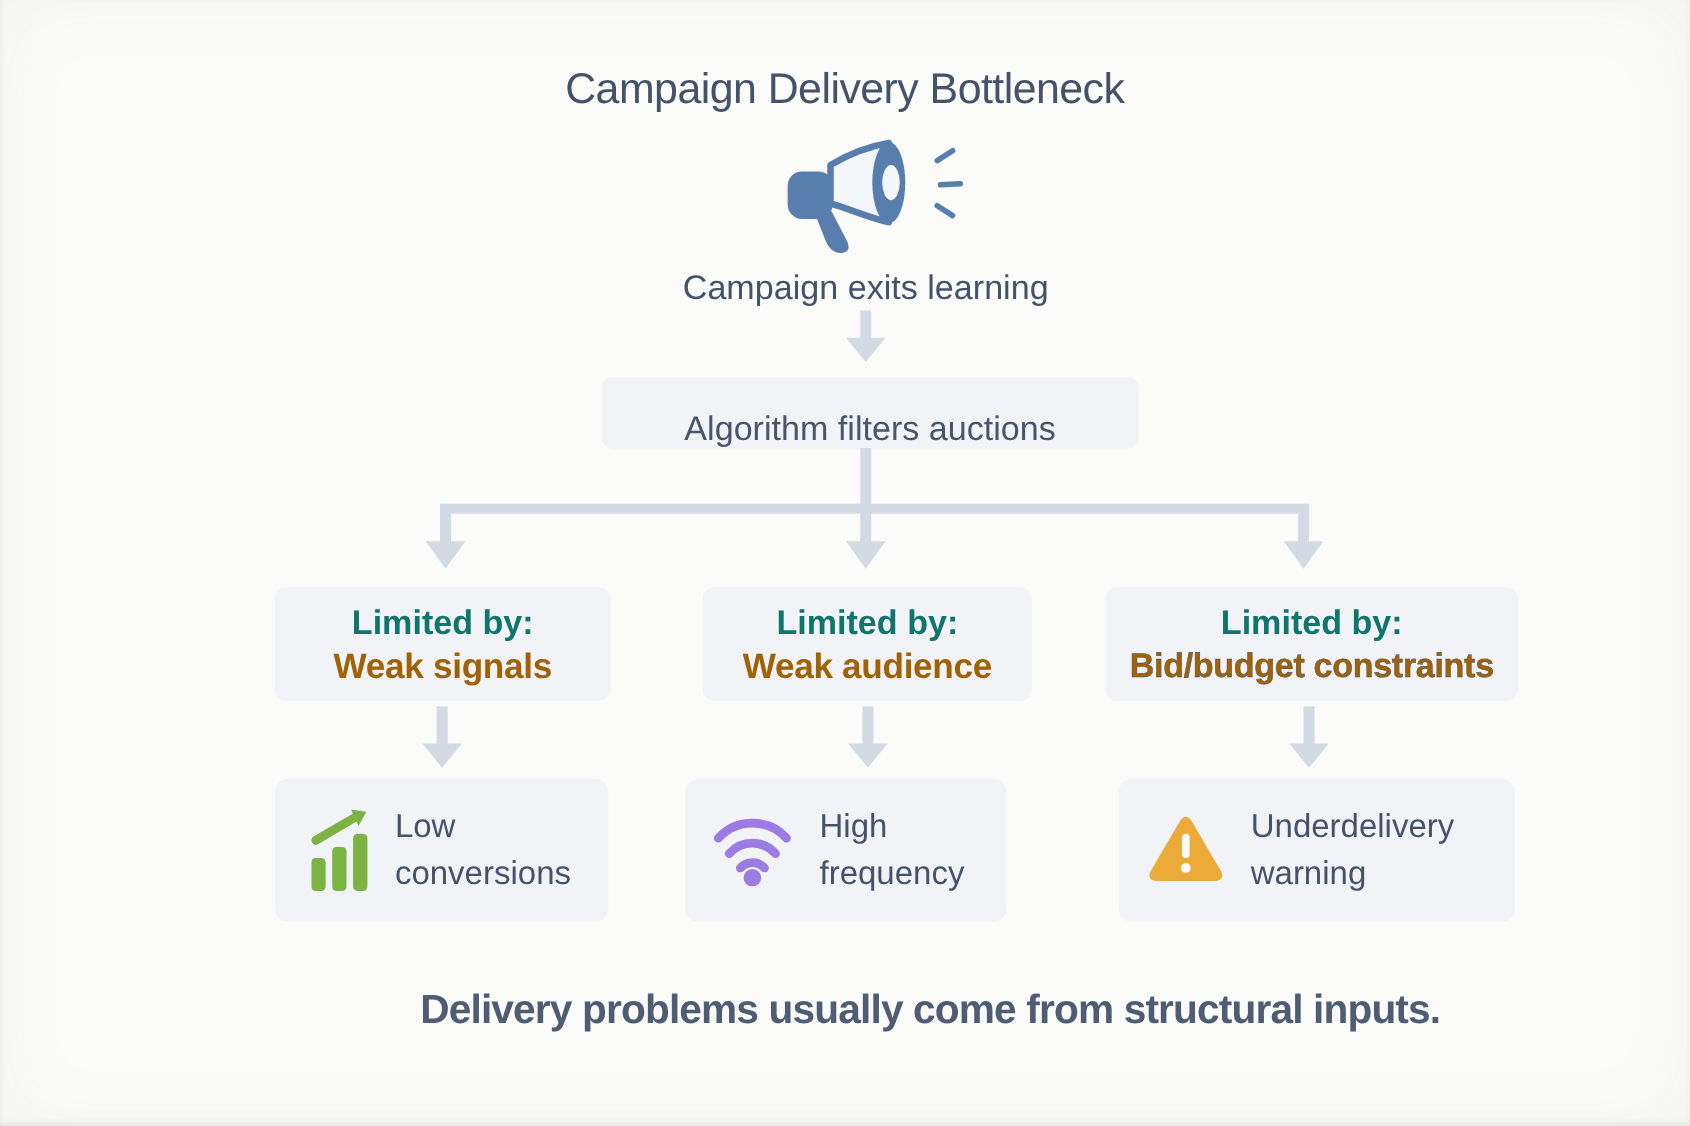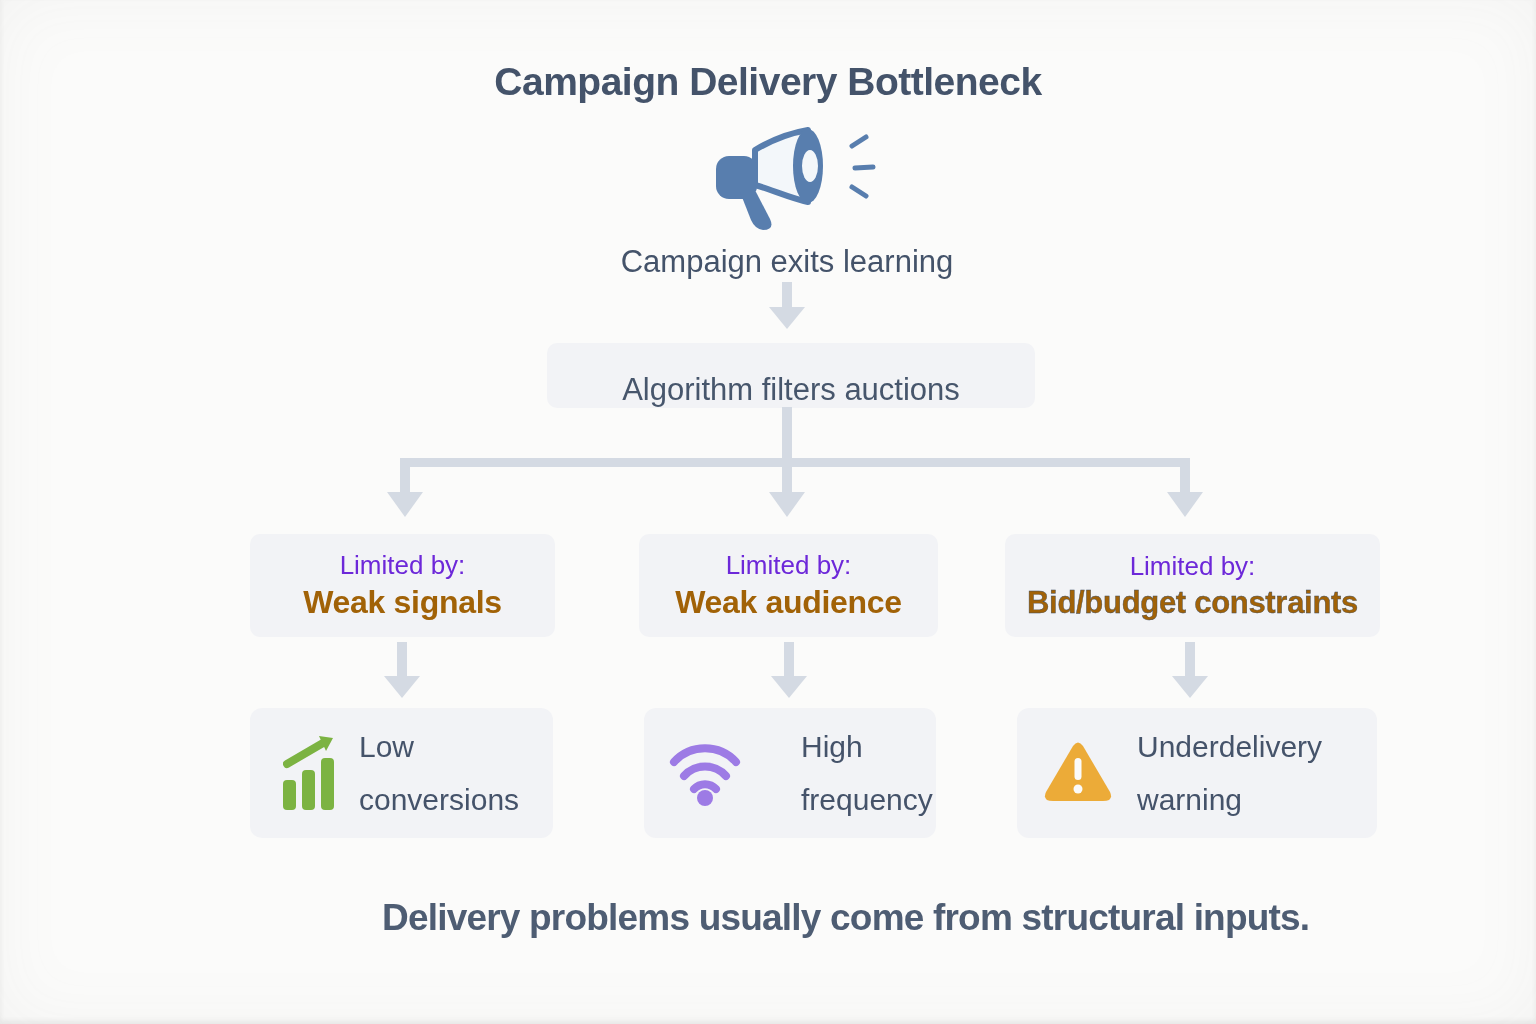--- a/index.html
+++ b/index.html
@@ -10,21 +10,21 @@
     position: relative;
     color: #44536a;
   }
   .canvas {
     position: absolute; inset: 0;
     box-shadow: inset 0 0 70px rgba(120,120,115,0.06), inset 0 -3px 5px rgba(100,100,95,0.10);
   }
   .page-title {
     position: absolute; left: 0; top: 60px; width: 100%;
     text-align: center;
-    font-size: 39px; font-weight: 700; letter-spacing: -0.5px;
+    font-size: 39px; font-weight: 400; letter-spacing: -0.5px;
     color: #44536a;
   }
   .megaphone { position: absolute; left: 710px; top: 126px; }
   .subtitle {
     position: absolute; left: 0; top: 244px; width: 1574px;
     text-align: center;
     font-size: 31px; font-weight: 400; color: #44536a;
   }
   .arrow-svg { position: absolute; }
   .gate-box {
@@ -35,38 +35,38 @@
   }
   .limit-box {
     position: absolute; top: 534px; height: 103px;
     background: #f2f3f6; border-radius: 10px;
     display: flex; flex-direction: column; align-items: center; justify-content: center;
     gap: 3px;
   }
   .limit-box.b1 { left: 250px; width: 305px; }
   .limit-box.b2 { left: 639px; width: 299px; }
   .limit-box.b3 { left: 1005px; width: 375px; }
-  .limit-label { font-size: 26px; color: #6d28d9; font-weight: 400; }
+  .limit-label { font-size: 31px; color: #0f766e; font-weight: 700; }
   .limit-value { font-size: 32px; color: #a16207; font-weight: 700; letter-spacing: -0.3px; text-align: center; }
   .limit-box.b3 .limit-value {
     font-weight: 700; font-size: 31px;
     -webkit-text-stroke: 0.4px #3e4d62;
   }
   .outcome-box {
     position: absolute; top: 708px; height: 130px;
     background: #f2f3f6; border-radius: 12px;
     display: flex; align-items: center;
   }
   .outcome-box.b1 { left: 250px; width: 303px; padding-left: 33px; }
-  .outcome-box.b2 { left: 644px; width: 292px; padding-left: 24px; gap: 35px; }
+  .outcome-box.b2 { left: 623px; width: 292px; padding-left: 24px; }
   .outcome-box.b3 { left: 1017px; width: 360px; padding-left: 26px; }
   .outcome-icon { flex: 0 0 auto; }
   .outcome-text {
     margin-left: 24px;
-    font-size: 30px; line-height: 53px; color: #45536a;
+    font-size: 30px; line-height: 43px; color: #45536a;
     max-width: 215px;
   }
   .caption {
     position: absolute; left: 382px; top: 897px;
     font-size: 37px; color: #4e5d73; font-weight: 700;
     letter-spacing: -0.8px; white-space: nowrap;
   }
 </style>
 </head>
 <body>

